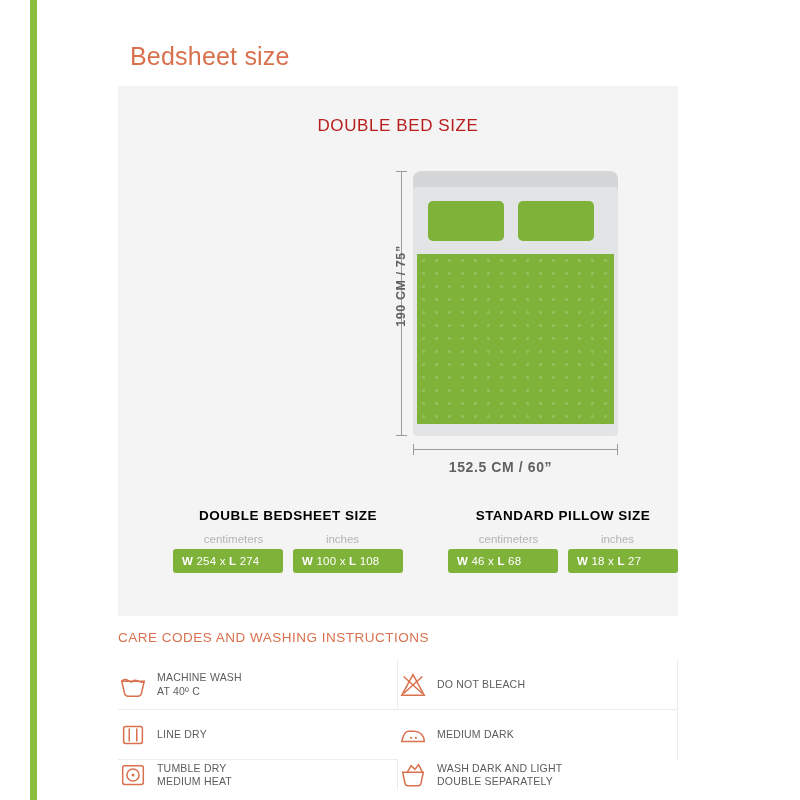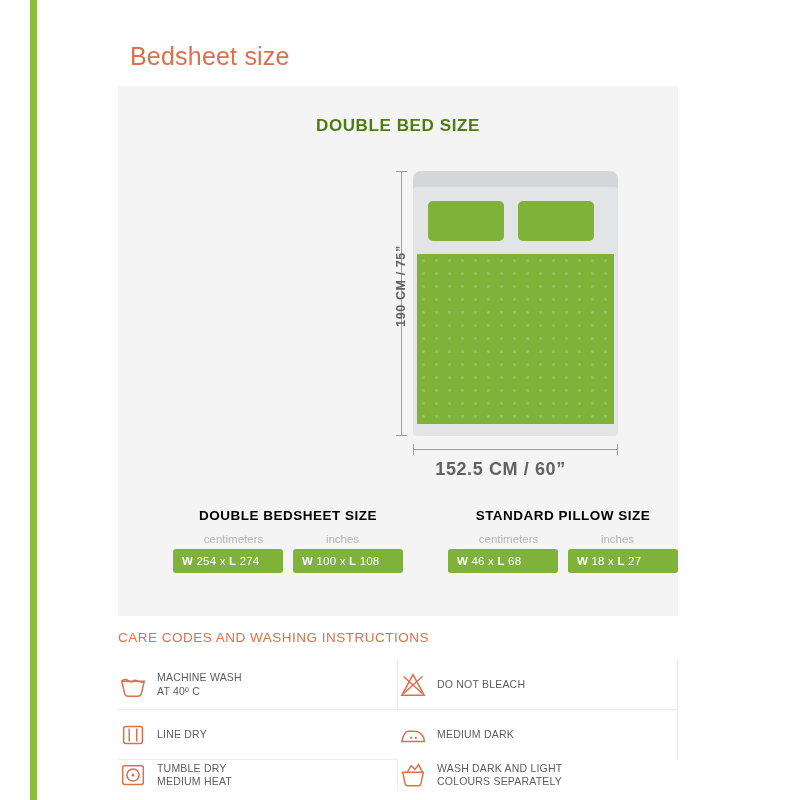--- a/index.html
+++ b/index.html
@@ -48,22 +48,22 @@
     height: 530px;
     background: #f4f4f4;
   }
   .panel-title {
     position: absolute;
     left: 0;
     top: 30px;
     width: 560px;
     text-align: center;
     font-size: 17px;
-    font-weight: bold;
-    color: #4d7c0f;
+    font-weight: normal;
+    color: #b91c1c;
     letter-spacing: 0.6px;
   }
 
   
   .bed-wrap {
     position: absolute;
     left: 260px;
     top: 85px;
     width: 240px;
     height: 265px;
@@ -155,21 +155,21 @@
     background: #9b9b9b;
   }
   .dim-h .cap.l { left: 0; }
   .dim-h .cap.r { right: 0; }
   .dim-h-label {
     position: absolute;
     left: -20px;
     top: 288px;
     width: 285px;
     text-align: center;
-    font-size: 18px;
+    font-size: 14px;
     font-weight: bold;
     color: #616161;
     letter-spacing: 0.6px;
   }
 
   
   .size-block {
     position: absolute;
     top: 422px;
   }
@@ -419,20 +419,20 @@
 
       <div class="care-cell c3 r2">
         <span class="care-icon">
           <svg viewBox="0 0 32 32" width="30" height="30">
             <path d="M5 13 h22 l-2.5 12 a3 3 0 0 1 -3 2.4 h-11 a3 3 0 0 1 -3 -2.4 z" fill="none" stroke="#d9714e" stroke-width="1.6"></path>
             <path d="M10 13 l4 -7 l4 4 l4 -5 l4 8" fill="none" stroke="#d9714e" stroke-width="1.6"></path>
           </svg>
         </span>
         <span class="care-text">
           <span>WASH DARK AND LIGHT</span><br>
-          <span>COLOURS SEPARATELY</span>
+          <span>DOUBLE SEPARATELY</span>
         </span>
       </div>
 
     </div>
   </div>
 
 </div>
 
 </body></html>

